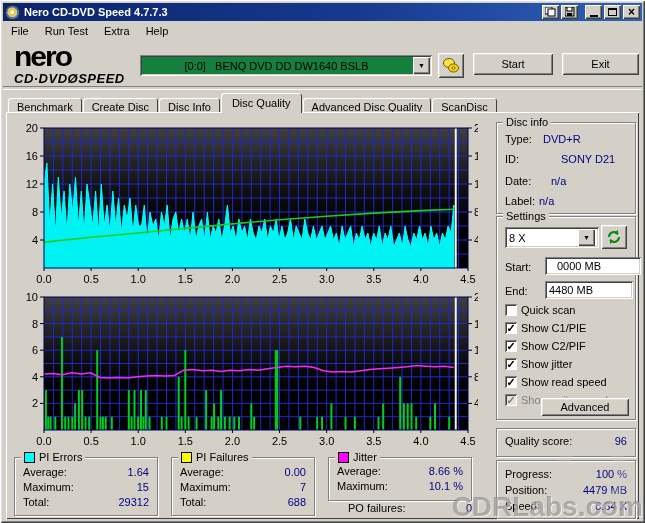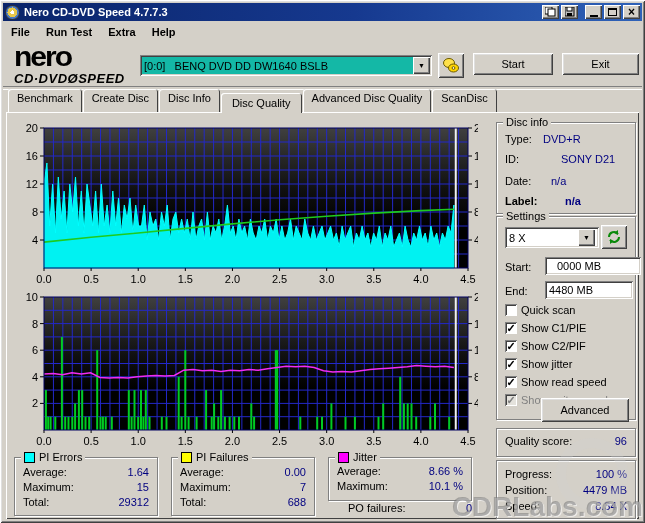--- a/index.html
+++ b/index.html
@@ -14,41 +14,41 @@
   .app-icon{width:15px;height:15px;border-radius:50%;
     background:radial-gradient(circle at 50% 50%, #fff 0 2px, #e8c84a 2px 5px, #4a79c4 5px 7px, #d8b23a 7px);
     border:1px solid #333;box-sizing:border-box;}
   .tb-btn{width:17px;height:14px;background:#D4D0C8;margin-left:2px;display:flex;align-items:center;justify-content:center;
     box-shadow:inset 1px 1px 0 #fff, inset -1px -1px 0 #404040, inset -2px -2px 0 #808080;cursor:default;}
   .tb-gap{width:5px;}
   .glyph-min{display:block;width:8px;height:2px;background:#000;margin-top:7px;}
   .glyph-max{display:block;width:9px;height:8px;border:1px solid #000;border-top-width:2px;box-sizing:border-box;}
   .glyph-x{font-weight:bold;font-size:12px;line-height:10px;}
   
-  .menubar{position:absolute;left:3px;top:22px;right:16px;height:18px;display:flex;align-items:flex-end;font-weight:bold;}
+  .menubar{position:absolute;left:3px;top:22px;right:16px;height:18px;display:flex;align-items:center;}
   .menu-item{padding:2px 8px;}
   
   .logo{position:absolute;left:14px;top:41px;width:160px;line-height:1;}
   .logo .l1{font-size:30px;font-weight:bold;letter-spacing:-2px;transform:scaleY(.95);display:block;}
   .logo .l2{font-size:13px;font-weight:bold;font-style:italic;letter-spacing:.5px;display:block;margin-top:1px;white-space:nowrap;}
-  .combo{position:absolute;left:140px;top:55px;width:292px;height:21px;background:#14b8a6;
+  .combo{position:absolute;left:140px;top:55px;width:292px;height:21px;background:#15803d;
     box-shadow:inset 1px 1px 0 #808080, inset -1px -1px 0 #fff, inset 2px 2px 0 #404040, inset -2px -2px 0 #D4D0C8;
-    display:flex;align-items:center;}
+    display:flex;align-items:center;text-align:center;}
   .combo .combo-text{flex:1;padding:0 4px;white-space:pre;overflow:hidden;}
   .combo .combo-arrow{width:17px;height:17px;margin-right:2px;background:#D4D0C8;display:flex;align-items:center;justify-content:center;
     box-shadow:inset 1px 1px 0 #fff, inset -1px -1px 0 #404040, inset -2px -2px 0 #808080;font-size:7px;}
   .btn{background:#D4D0C8;display:flex;align-items:center;justify-content:center;cursor:default;
     box-shadow:inset 1px 1px 0 #fff, inset -1px -1px 0 #404040, inset 2px 2px 0 #dfdfdf, inset -2px -2px 0 #808080;}
   .eject-btn{position:absolute;left:438px;top:53px;width:26px;height:25px;}
   .start-btn{position:absolute;left:473px;top:53px;width:80px;height:22px;}
   .exit-btn{position:absolute;left:562px;top:53px;width:77px;height:22px;}
   .header-sep{position:absolute;left:3px;top:86px;right:3px;height:2px;border-top:1px solid #808080;border-bottom:1px solid #fff;}
   
   .tabbar{position:absolute;left:8px;top:93px;height:20px;display:flex;align-items:flex-end;}
-  .tab{padding:3px 9px 9px 9px;background:#D4D0C8;position:relative;margin-right:1px;
+  .tab{padding:3px 9px 0 9px;background:#D4D0C8;position:relative;margin-right:1px;
     border-radius:3px 3px 0 0;box-shadow:inset 1px 1px 0 #fff, inset -1px 0 0 #404040;}
   .tab.active{padding:4px 11px 4px 11px;margin-top:-3px;z-index:3;
     box-shadow:inset 1px 1px 0 #fff, inset -1px 0 0 #404040, 0 2px 0 #D4D0C8;}
   .page{position:absolute;left:6px;top:112px;width:633px;height:407px;
     box-shadow:inset 1px 1px 0 #fff, inset -1px -1px 0 #404040;}
   
   .chart{position:absolute;}
   #chart1{left:14px;top:118px;}
   #chart2{left:14px;top:290px;}
   svg text{font-family:"Liberation Sans",sans-serif;font-size:11px;fill:#000;}
@@ -63,21 +63,21 @@
     box-shadow:inset 1px 1px 0 #808080, inset -1px -1px 0 #fff, inset 2px 2px 0 #404040, inset -2px -2px 0 #D4D0C8;}
   .speed-combo{position:absolute;left:8px;top:10px;width:86px;height:21px;}
   .speed-combo .combo-arrow{margin-left:auto;width:17px;height:17px;background:#D4D0C8;display:flex;align-items:center;justify-content:center;
     box-shadow:inset 1px 1px 0 #fff, inset -1px -1px 0 #404040, inset -2px -2px 0 #808080;font-size:7px;}
   .refresh-btn{position:absolute;left:104px;top:8px;width:26px;height:24px;}
   .check-row{position:absolute;left:8px;display:flex;align-items:center;gap:4px;height:14px;}
   .cb{width:12px;height:12px;background:#fff;box-shadow:inset 1px 1px 0 #808080, inset -1px -1px 0 #fff, inset 2px 2px 0 #404040;
     font-size:11px;line-height:12px;font-weight:bold;text-align:center;}
   .check-row.disabled .cb{color:#808080;background:#e4e2dc;}
   .check-row.disabled .cb-label{color:#808080;}
-  .advanced-btn{position:absolute;left:44px;top:181px;width:88px;height:24px;}
+  .advanced-btn{position:absolute;left:44px;top:181px;width:88px;height:18px;}
   
   .wm-text{position:absolute;right:2px;bottom:0px;font-weight:bold;font-size:28px;letter-spacing:0px;
     color:rgba(120,120,120,.55);text-shadow:1px 1px 0 rgba(255,255,255,.6);pointer-events:none;}
   .wm-disc{position:absolute;left:556px;top:438px;width:72px;height:72px;border-radius:50%;
     border:10px solid rgba(210,210,210,.30);box-sizing:border-box;pointer-events:none;}
 </style>
 </head>
 <body>
 
 <div class="window">
@@ -503,21 +503,21 @@
         <span class="val">DVD+R</span>
       </div>
     <div class="row" style="top:30px;justify-content:flex-start;gap:24px;">
         <span style="width:32px;">ID:</span>
         <span class="val">SONY D21</span>
       </div>
     <div class="row" style="top:52px;justify-content:flex-start;gap:14px;">
         <span style="width:32px;">Date:</span>
         <span class="val">n/a</span>
       </div>
-    <div class="row" style="top:72px;justify-content:flex-start;gap:28px;font-weight:bold;">
+    <div class="row" style="top:72px;justify-content:flex-start;gap:2px;">
         <span style="width:32px;">Label:</span>
         <span class="val">n/a</span>
       </div>
   </div>
 
   <div class="groupbox" style="left:496px;top:216px;width:138px;height:202px;">
     <span class="gb-title">
         <span>Settings</span>
       </span>
 

